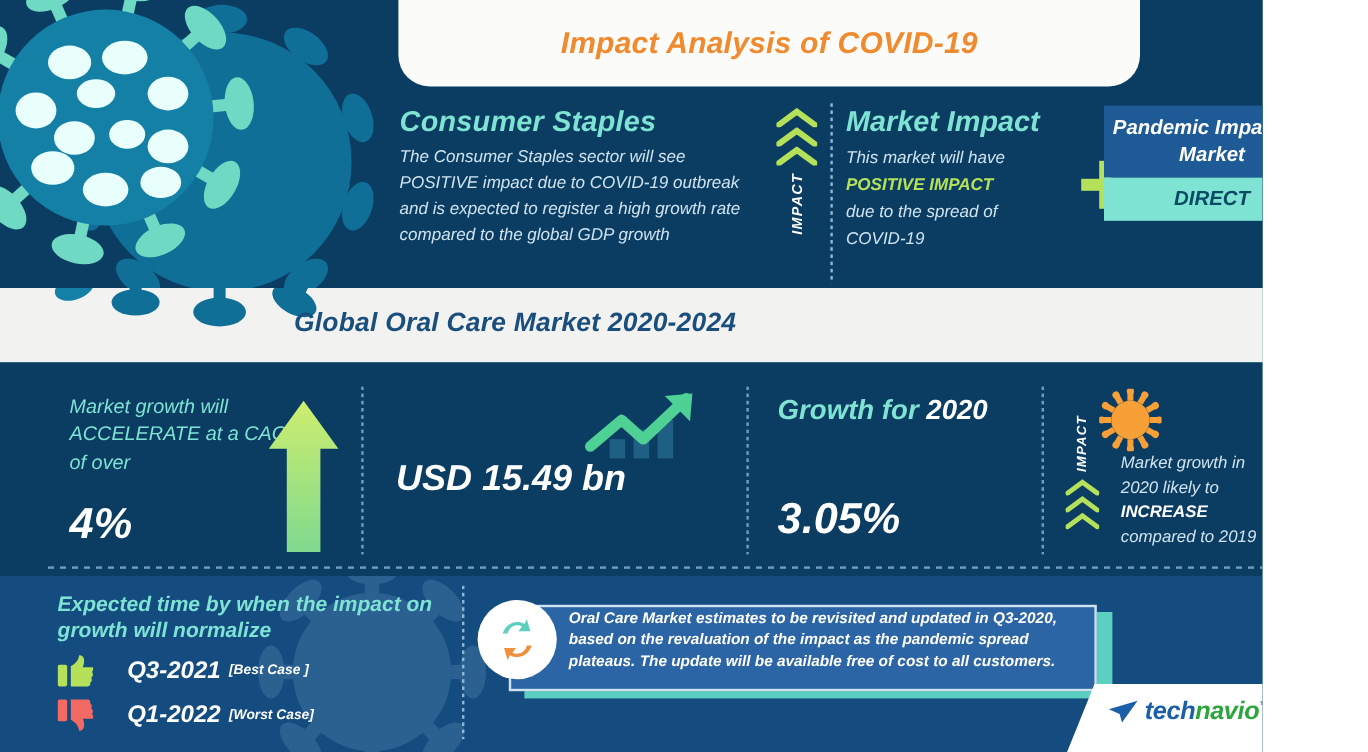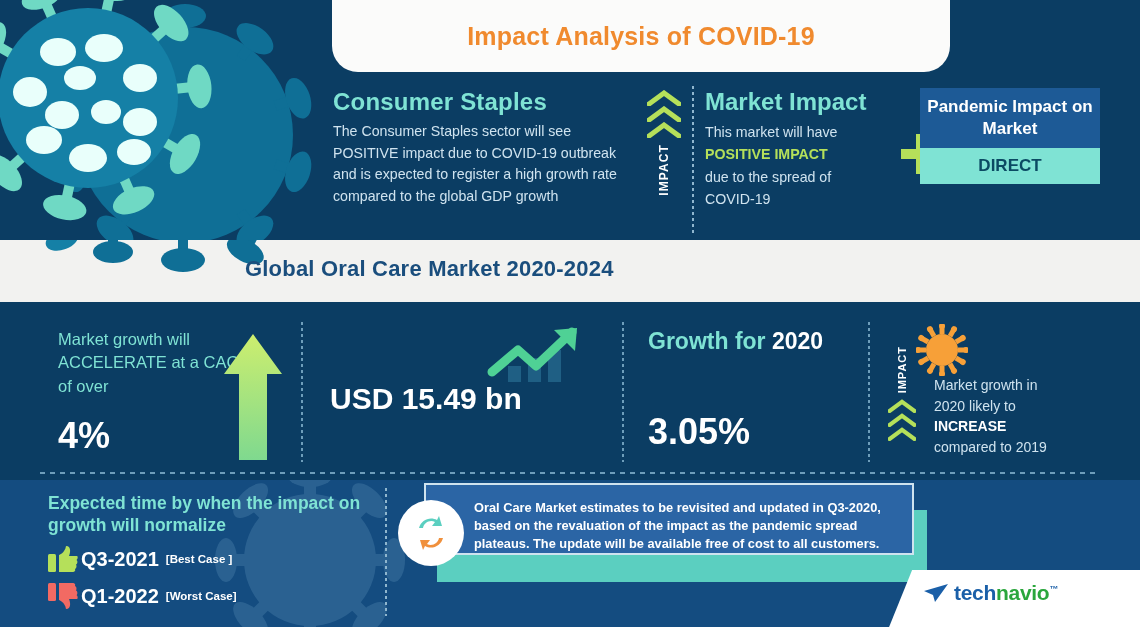--- a/index.html
+++ b/index.html
@@ -4,23 +4,24 @@
 <style>
   * { box-sizing: border-box; margin: 0; padding: 0; }
   body {
     width: 1140px; height: 627px;
     font-family: "Liberation Sans", sans-serif;
     background: #ffffff;
     overflow: hidden;
   }
   .infographic {
     position: relative;
-    width: 1140px; height: 627px;
+    width: 1052px; height: 627px;
     background: #0f766e;
     overflow: hidden;
+    font-style: italic;
   }
 
   
   .header {
     position: absolute; left: 0; top: 0;
     width: 1140px; height: 240px;
     background: #0d4a6e;
     overflow: hidden;
   }
   .header-inner {
@@ -165,38 +166,38 @@
     position: absolute; left: 0; top: 480px;
     width: 1140px; height: 147px;
     background: #144c80;
     overflow: hidden;
   }
   .bottom-watermark { position: absolute; left: 180px; top: -10px; opacity: .16; }
 
   .b-left { position: absolute; left: 48px; top: 12px; width: 330px; z-index: 3; }
   .b-head { color: #7fe3d4; font-size: 17.5px; font-weight: bold; line-height: 1.26; }
   .b-row { display: flex; align-items: center; margin-top: 9px; }
-  .b-label { color: #ffffff; font-size: 20px; font-weight: bold; margin-left: 3px; }
+  .b-label { color: #ffffff; font-size: 20px; font-weight: bold; margin-left: 28px; }
   .b-case { color: #ffffff; font-size: 11.5px; font-weight: bold; margin-left: 7px; }
 
   .vdots-bottom {
     position: absolute; left: 385px; top: 8px; width: 2px; height: 128px; z-index: 3;
     background-image: linear-gradient(#8fb6ce 45%, transparent 45%);
     background-size: 2px 6px;
   }
 
   .callout-teal {
     position: absolute; left: 437px; top: 30px;
     width: 490px; height: 72px; background: #5bcfc0; z-index: 2;
   }
   .callout-box {
-    position: absolute; left: 424px; top: 3px;
+    position: absolute; left: 424px; top: 24px;
     width: 490px; height: 72px;
     background: #2b65a5; border: 2px solid #cfe3ef; z-index: 3;
-    display: flex; align-items: flex-end;
+    display: flex; align-items: flex-start;
   }
   .callout-text {
     color: #ffffff; font-size: 12.8px; font-weight: bold;
     line-height: 1.42; padding-left: 48px; padding-right: 10px;
   }
   .refresh-icon {
     position: absolute; left: 398px; top: 20px;
     width: 66px; height: 66px; border-radius: 50%;
     background: #ffffff; z-index: 5;
     display: flex; align-items: center; justify-content: center;

